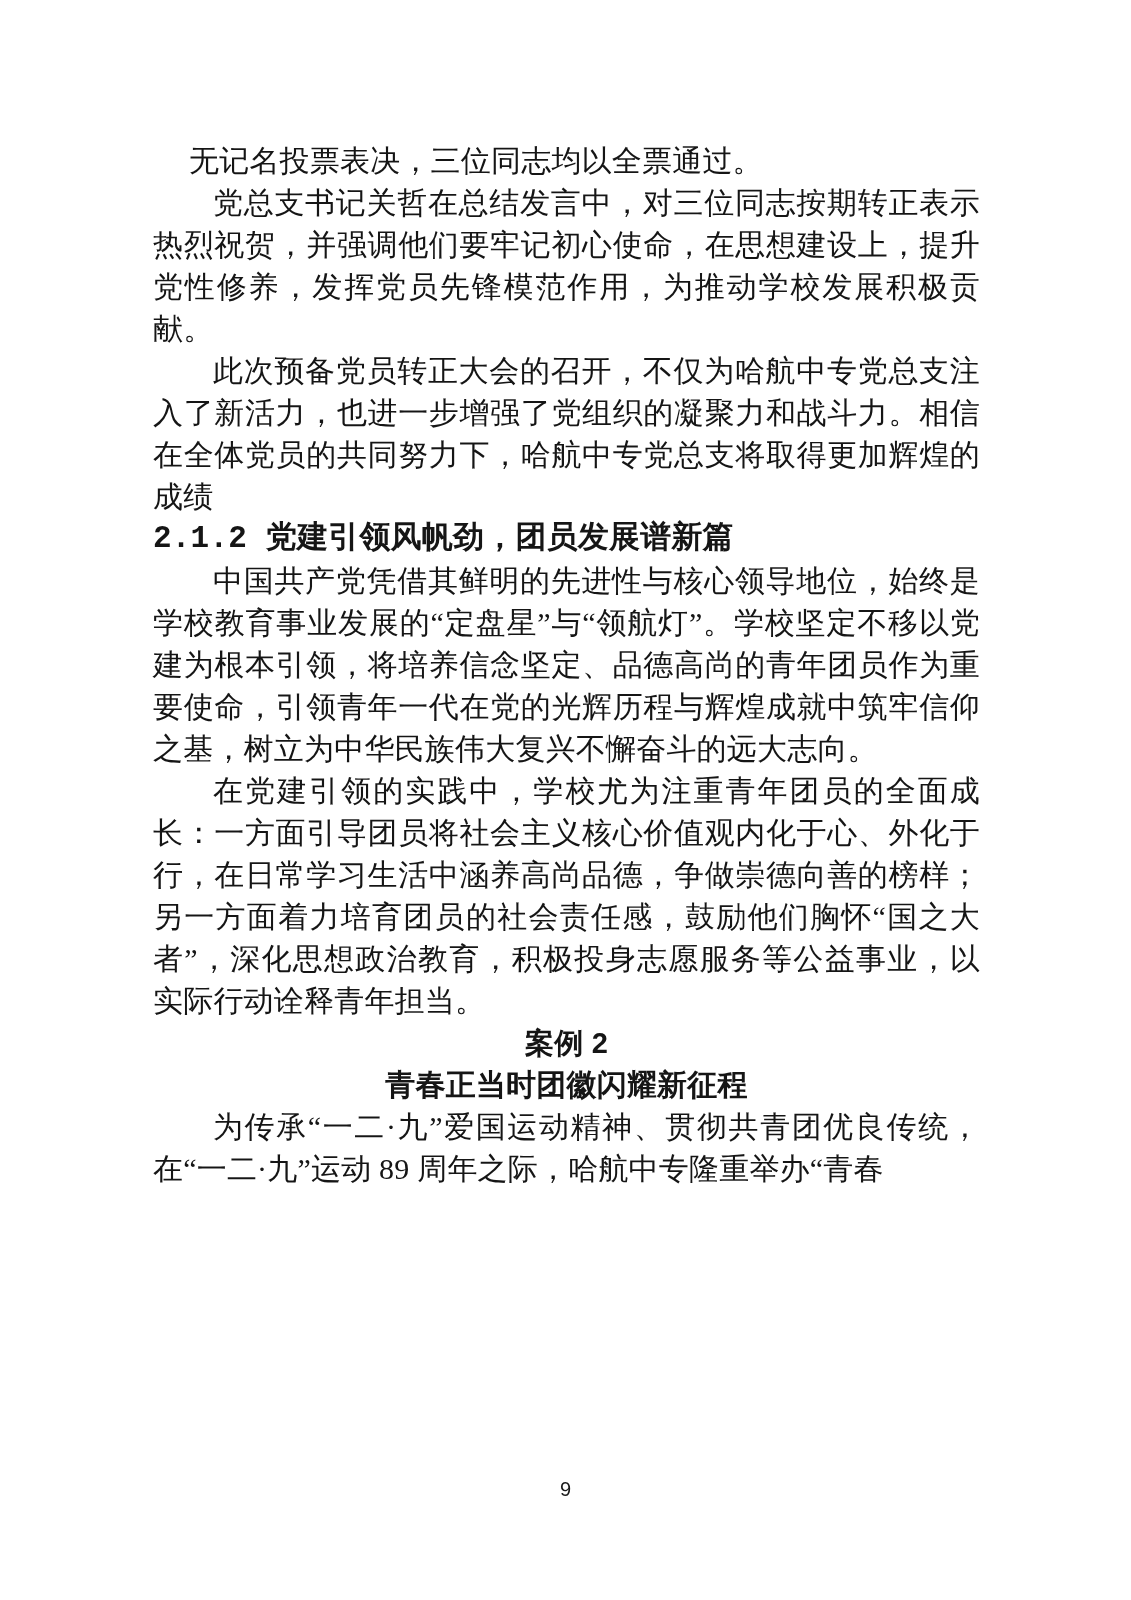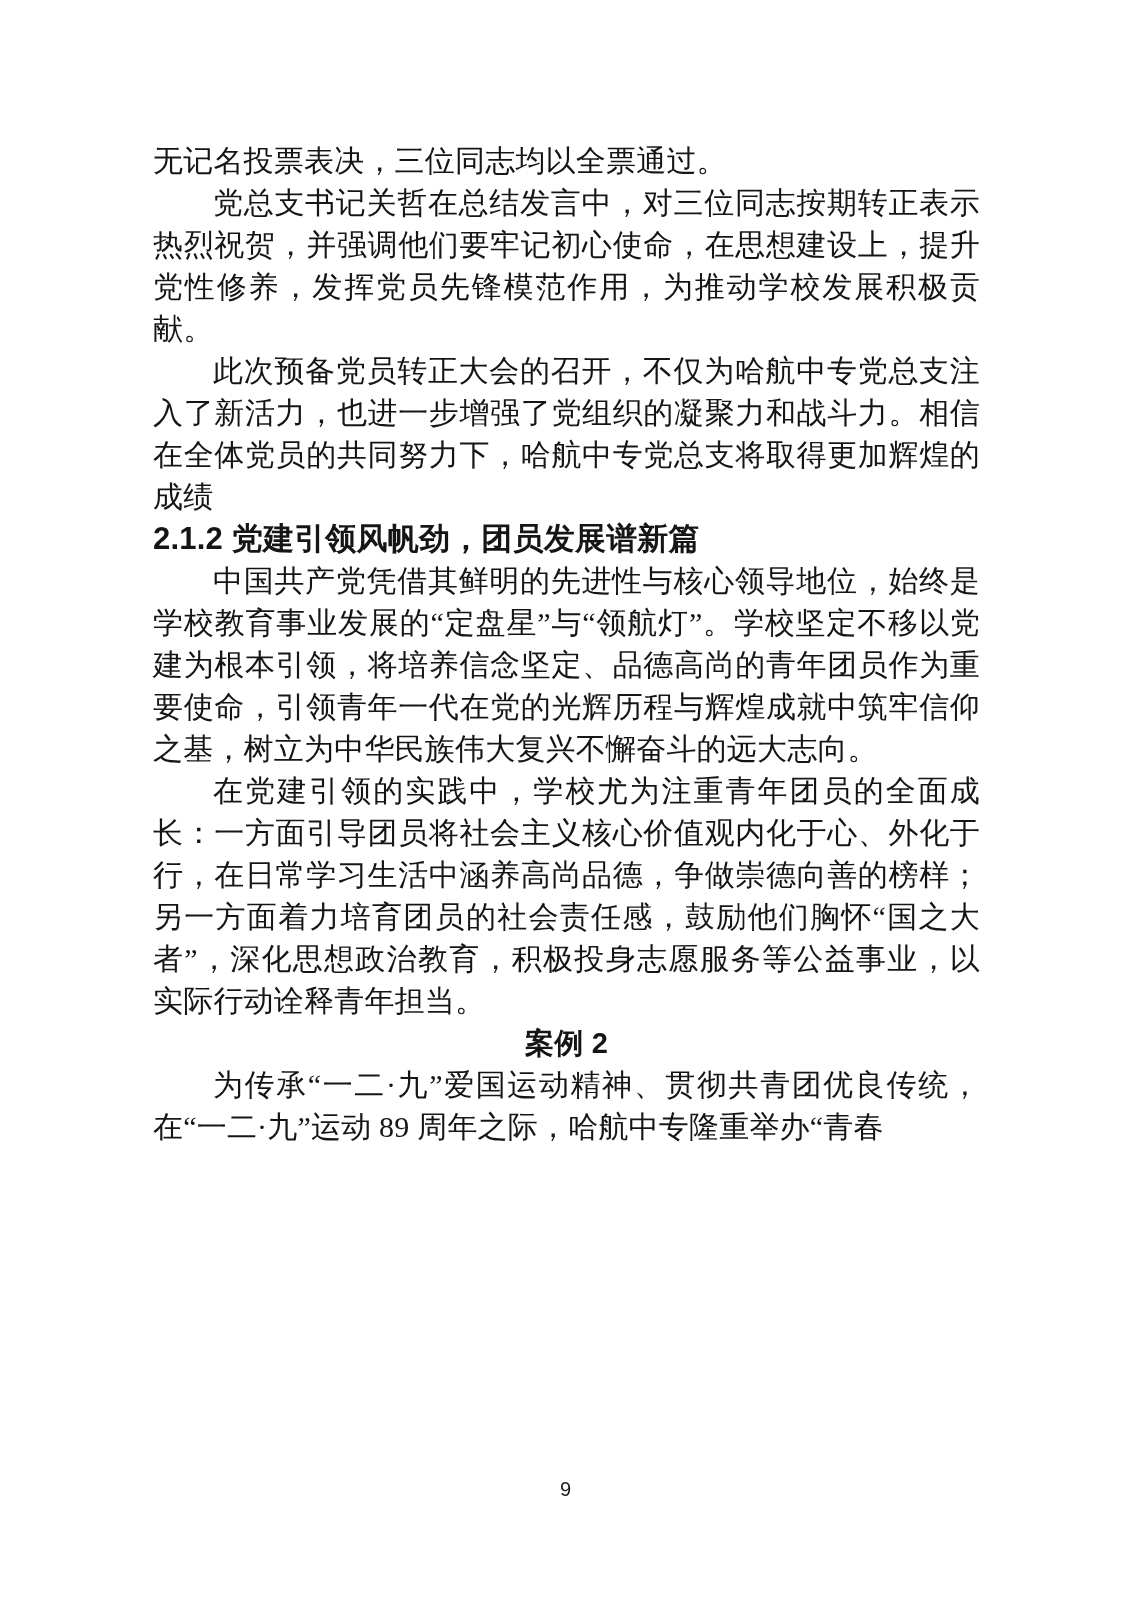--- a/index.html
+++ b/index.html
@@ -26,30 +26,31 @@
     text-align: justify;
     letter-spacing: 0.2px;
   }
   p.body {
     margin: 0;
     padding: 0;
     text-indent: 2em;
   }
   p.body.no-indent {
     text-indent: 0;
+    margin-left: 36px;
   }
   .heading {
     margin: 0;
     padding: 0;
     font-size: 31px;
     line-height: 42px;
     font-weight: bold;
     text-align: left;
     text-indent: 0;
-    font-family: Liberation Sans, sans-serif;
+    font-family: Liberation Mono, monospace;
   }
   .case-label {
     margin: 0;
     font-family: "Liberation Sans", "DejaVu Sans", sans-serif;
     font-weight: 600;
     font-size: 29px;
     line-height: 42px;
     text-align: center;
     text-indent: 0;
   }
@@ -79,16 +80,17 @@
 
 <div class="page">
   <div class="content">
     <p class="body no-indent">无记名投票表决，三位同志均以全票通过。</p>
     <p class="body">党总支书记关哲在总结发言中，对三位同志按期转正表示热烈祝贺，并强调他们要牢记初心使命，在思想建设上，提升党性修养，发挥党员先锋模范作用，为推动学校发展积极贡献。</p>
     <p class="body">此次预备党员转正大会的召开，不仅为哈航中专党总支注入了新活力，也进一步增强了党组织的凝聚力和战斗力。相信在全体党员的共同努力下，哈航中专党总支将取得更加辉煌的成绩</p>
     <h2 class="heading">2.1.2 党建引领风帆劲，团员发展谱新篇</h2>
     <p class="body">中国共产党凭借其鲜明的先进性与核心领导地位，始终是学校教育事业发展的“定盘星”与“领航灯”。学校坚定不移以党建为根本引领，将培养信念坚定、品德高尚的青年团员作为重要使命，引领青年一代在党的光辉历程与辉煌成就中筑牢信仰之基，树立为中华民族伟大复兴不懈奋斗的远大志向。</p>
     <p class="body">在党建引领的实践中，学校尤为注重青年团员的全面成长：一方面引导团员将社会主义核心价值观内化于心、外化于行，在日常学习生活中涵养高尚品德，争做崇德向善的榜样；另一方面着力培育团员的社会责任感，鼓励他们胸怀“国之大者”，深化思想政治教育，积极投身志愿服务等公益事业，以实际行动诠释青年担当。</p>
     <div class="case-label">案例 2</div>
+    <div class="case-title">青春正当时团徽闪耀新征程</div>
     <p class="body">为传承“一二·九”爱国运动精神、贯彻共青团优良传统，在“一二·九”运动 89 周年之际，哈航中专隆重举办“青春</p>
   </div>
   <div class="page-number">9</div>
 </div>
 
 </body></html>

